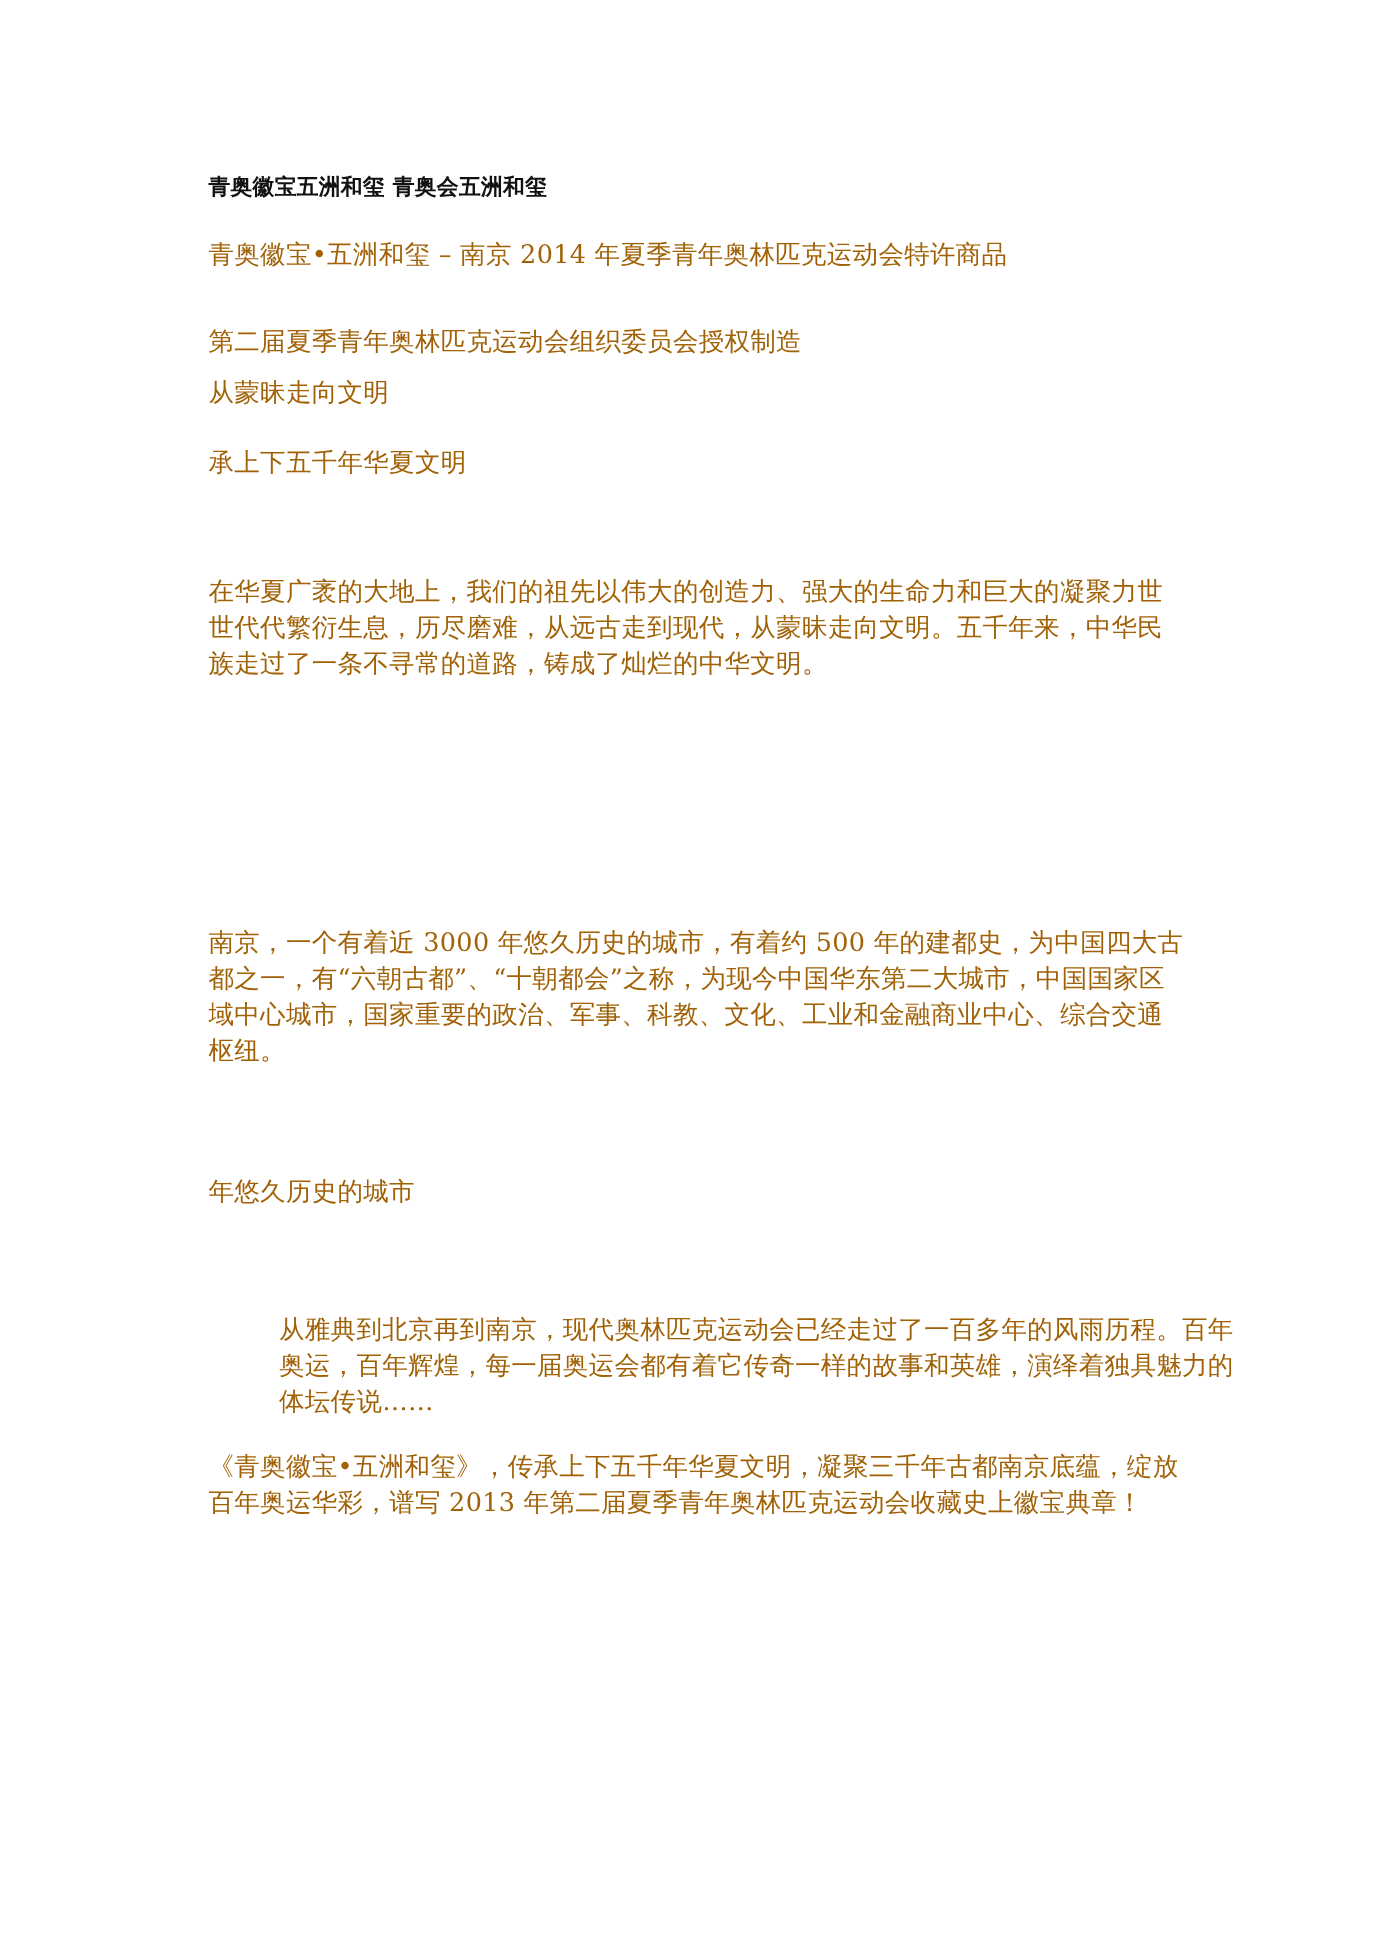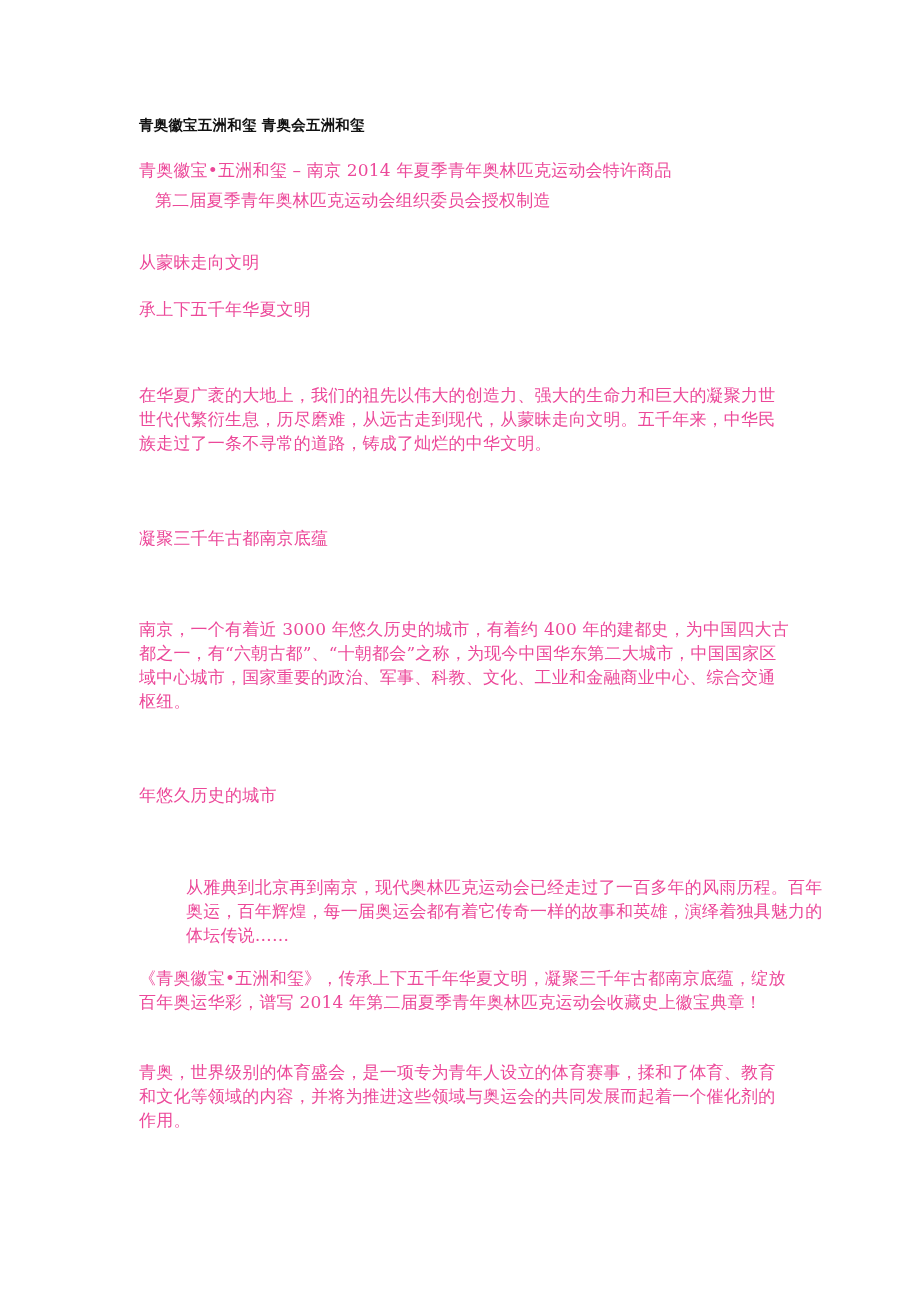--- a/index.html
+++ b/index.html
@@ -24,53 +24,51 @@
       background: #ffffff;
       text-decoration: underline;
     }
     .blk {
       position: absolute;
       left: 139px;
       width: 650px;
       font-size: 17px;
       line-height: 24px;
       letter-spacing: 0.2px;
-      color: #ec4899;
+      color: #a16207;
       margin: 0;
     }
     .title {
       font-family: "DejaVu Sans", "Liberation Sans", sans-serif;
       font-weight: bold;
       font-size: 14.5px;
       line-height: 20px;
       color: #111111;
     }
   </style>
 </head>
 <body>
 
 <div class="page">
 
   <p class="blk title" style="top:115px;">青奥徽宝五洲和玺  青奥会五洲和玺</p>
 
   <p class="blk" style="top:158px;">青奥徽宝•五洲和玺 – 南京 2014 年夏季青年奥林匹克运动会特许商品</p>
 
-  <p class="blk" style="top:188px;margin-left:16px;"> 第二届夏季青年奥林匹克运动会组织委员会授权制造</p>
+  <p class="blk" style="top:216px;"> 第二届夏季青年奥林匹克运动会组织委员会授权制造</p>
 
   <p class="blk" style="top:250px;">从蒙昧走向文明</p>
 
   <p class="blk" style="top:383px;">在华夏广袤的大地上，我们的祖先以伟大的创造力、强大的生命力和巨大的凝聚力世世代代繁衍生息，历尽磨难，从远古走到现代，从蒙昧走向文明。五千年来，中华民族走过了一条不寻常的道路，铸成了灿烂的中华文明。</p>
 
   <p class="blk" style="top:297px;">承上下五千年华夏文明</p>
 
-  <p class="blk" style="top:526px;">凝聚三千年古都南京底蕴</p>
 
-  <p class="blk" style="top:617px;">南京，一个有着近 3000 年悠久历史的城市，有着约 400 年的建都史，为中国四大古都之一，有“六朝古都”、“十朝都会”之称，为现今中国华东第二大城市，中国国家区域中心城市，国家重要的政治、军事、科教、文化、工业和金融商业中心、综合交通枢纽。</p>
+  <p class="blk" style="top:617px;">南京，一个有着近 3000 年悠久历史的城市，有着约 500 年的建都史，为中国四大古都之一，有“六朝古都”、“十朝都会”之称，为现今中国华东第二大城市，中国国家区域中心城市，国家重要的政治、军事、科教、文化、工业和金融商业中心、综合交通枢纽。</p>
 
   <p class="blk" style="top:783px;">年悠久历史的城市</p>
 
   <p class="blk" style="top:875px;margin-left:47px;">从雅典到北京再到南京，现代奥林匹克运动会已经走过了一百多年的风雨历程。百年奥运，百年辉煌，每一届奥运会都有着它传奇一样的故事和英雄，演绎着独具魅力的体坛传说……</p>
 
-  <p class="blk" style="top:966px;">《青奥徽宝•五洲和玺》，传承上下五千年华夏文明，凝聚三千年古都南京底蕴，绽放百年奥运华彩，谱写 2014 年第二届夏季青年奥林匹克运动会收藏史上徽宝典章！</p>
+  <p class="blk" style="top:966px;">《青奥徽宝•五洲和玺》，传承上下五千年华夏文明，凝聚三千年古都南京底蕴，绽放百年奥运华彩，谱写 2013 年第二届夏季青年奥林匹克运动会收藏史上徽宝典章！</p>
 
-  <p class="blk" style="top:1060px;">青奥，世界级别的体育盛会，是一项专为青年人设立的体育赛事，揉和了体育、教育和文化等领域的内容，并将为推进这些领域与奥运会的共同发展而起着一个催化剂的作用。</p>
 
 </div>
 
 </body></html>

